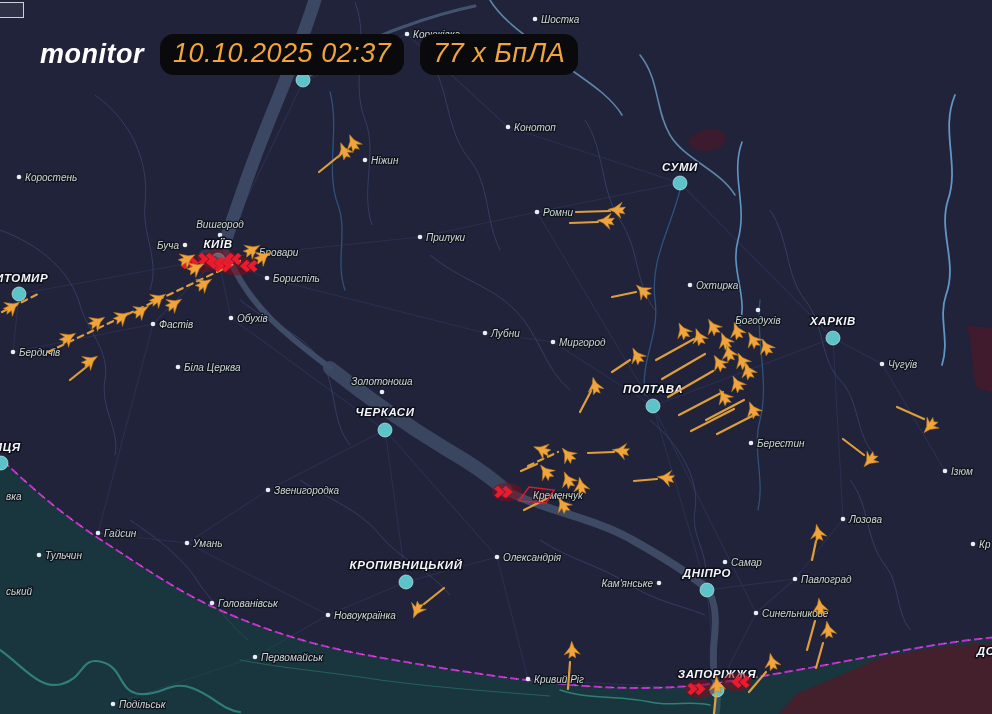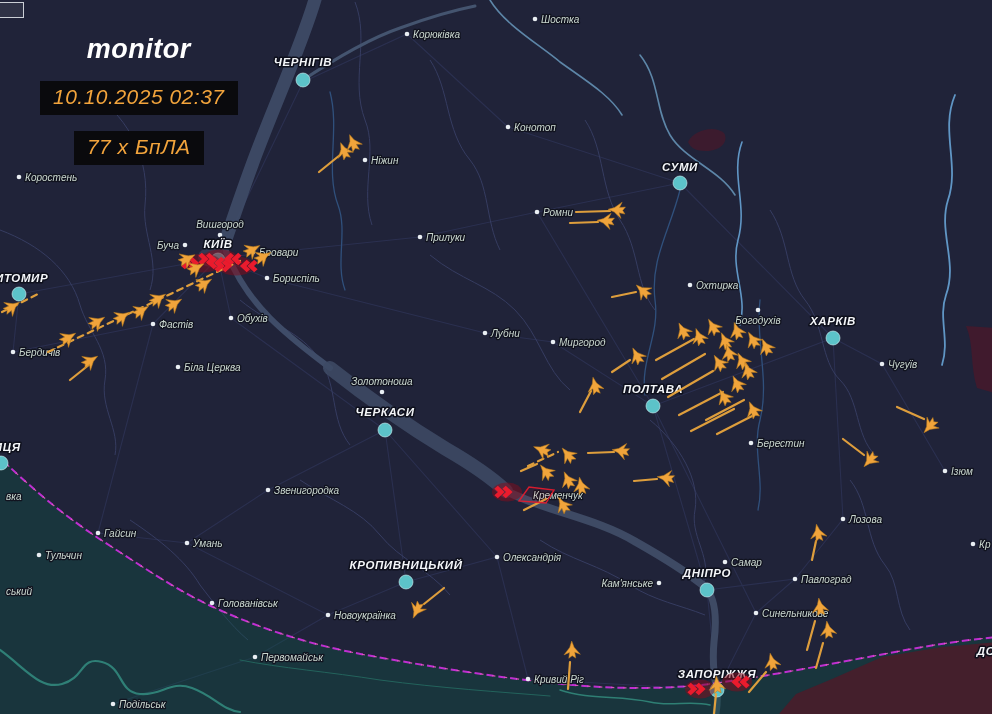--- a/index.html
+++ b/index.html
@@ -1,22 +1,22 @@
 <!DOCTYPE html>
 <html><head>
 <meta charset="utf-8">
 <style>
   html,body{margin:0;padding:0;background:#0e1020;}
   .stage{position:relative;width:992px;height:714px;margin:0 auto;overflow:hidden;
          font-family:"Liberation Sans",sans-serif;background:var(--bg,#202339);font-style:italic;}
   .stage svg{position:absolute;left:0;top:0;display:block;}
-  .header{position:absolute;left:40px;top:34px;display:flex;align-items:center;gap:16px;z-index:5;flex-direction:column;}
+  .header{position:absolute;left:40px;top:34px;display:flex;align-items:center;gap:16px;z-index:5;}
   .brand{color:var(--brand,#fff);font-size:27px;font-weight:700;letter-spacing:.5px;}
-  .badge{background:var(--badge-bg,#0a0a0d);color:var(--accent,#f2a43c);font-size:21px;
-         font-weight:500;padding:4px 13px 6px;border-radius:0;letter-spacing:.5px;}
+  .badge{background:var(--badge-bg,#0a0a0d);color:var(--accent,#f2a43c);font-size:27px;
+         font-weight:500;padding:4px 13px 6px;border-radius:14px;letter-spacing:.5px;}
   .corner-box{position:absolute;left:-4px;top:2px;width:26px;height:14px;
               border:1.5px solid rgba(230,235,240,.85);background:rgba(255,255,255,.07);z-index:2;}
   text.town{font-family:"Liberation Sans",sans-serif;font-size:10px;fill:var(--town,#cbd8d0);
             paint-order:stroke;stroke:#11131f;stroke-width:2.6px;stroke-linejoin:round;}
   text.city{font-family:"Liberation Sans",sans-serif;font-size:11.5px;font-weight:700;letter-spacing:.6px;
             fill:var(--city,#f4f6f9);paint-order:stroke;stroke:#0e101c;stroke-width:3px;stroke-linejoin:round;}
 </style>
 </head>
 <body>
 

